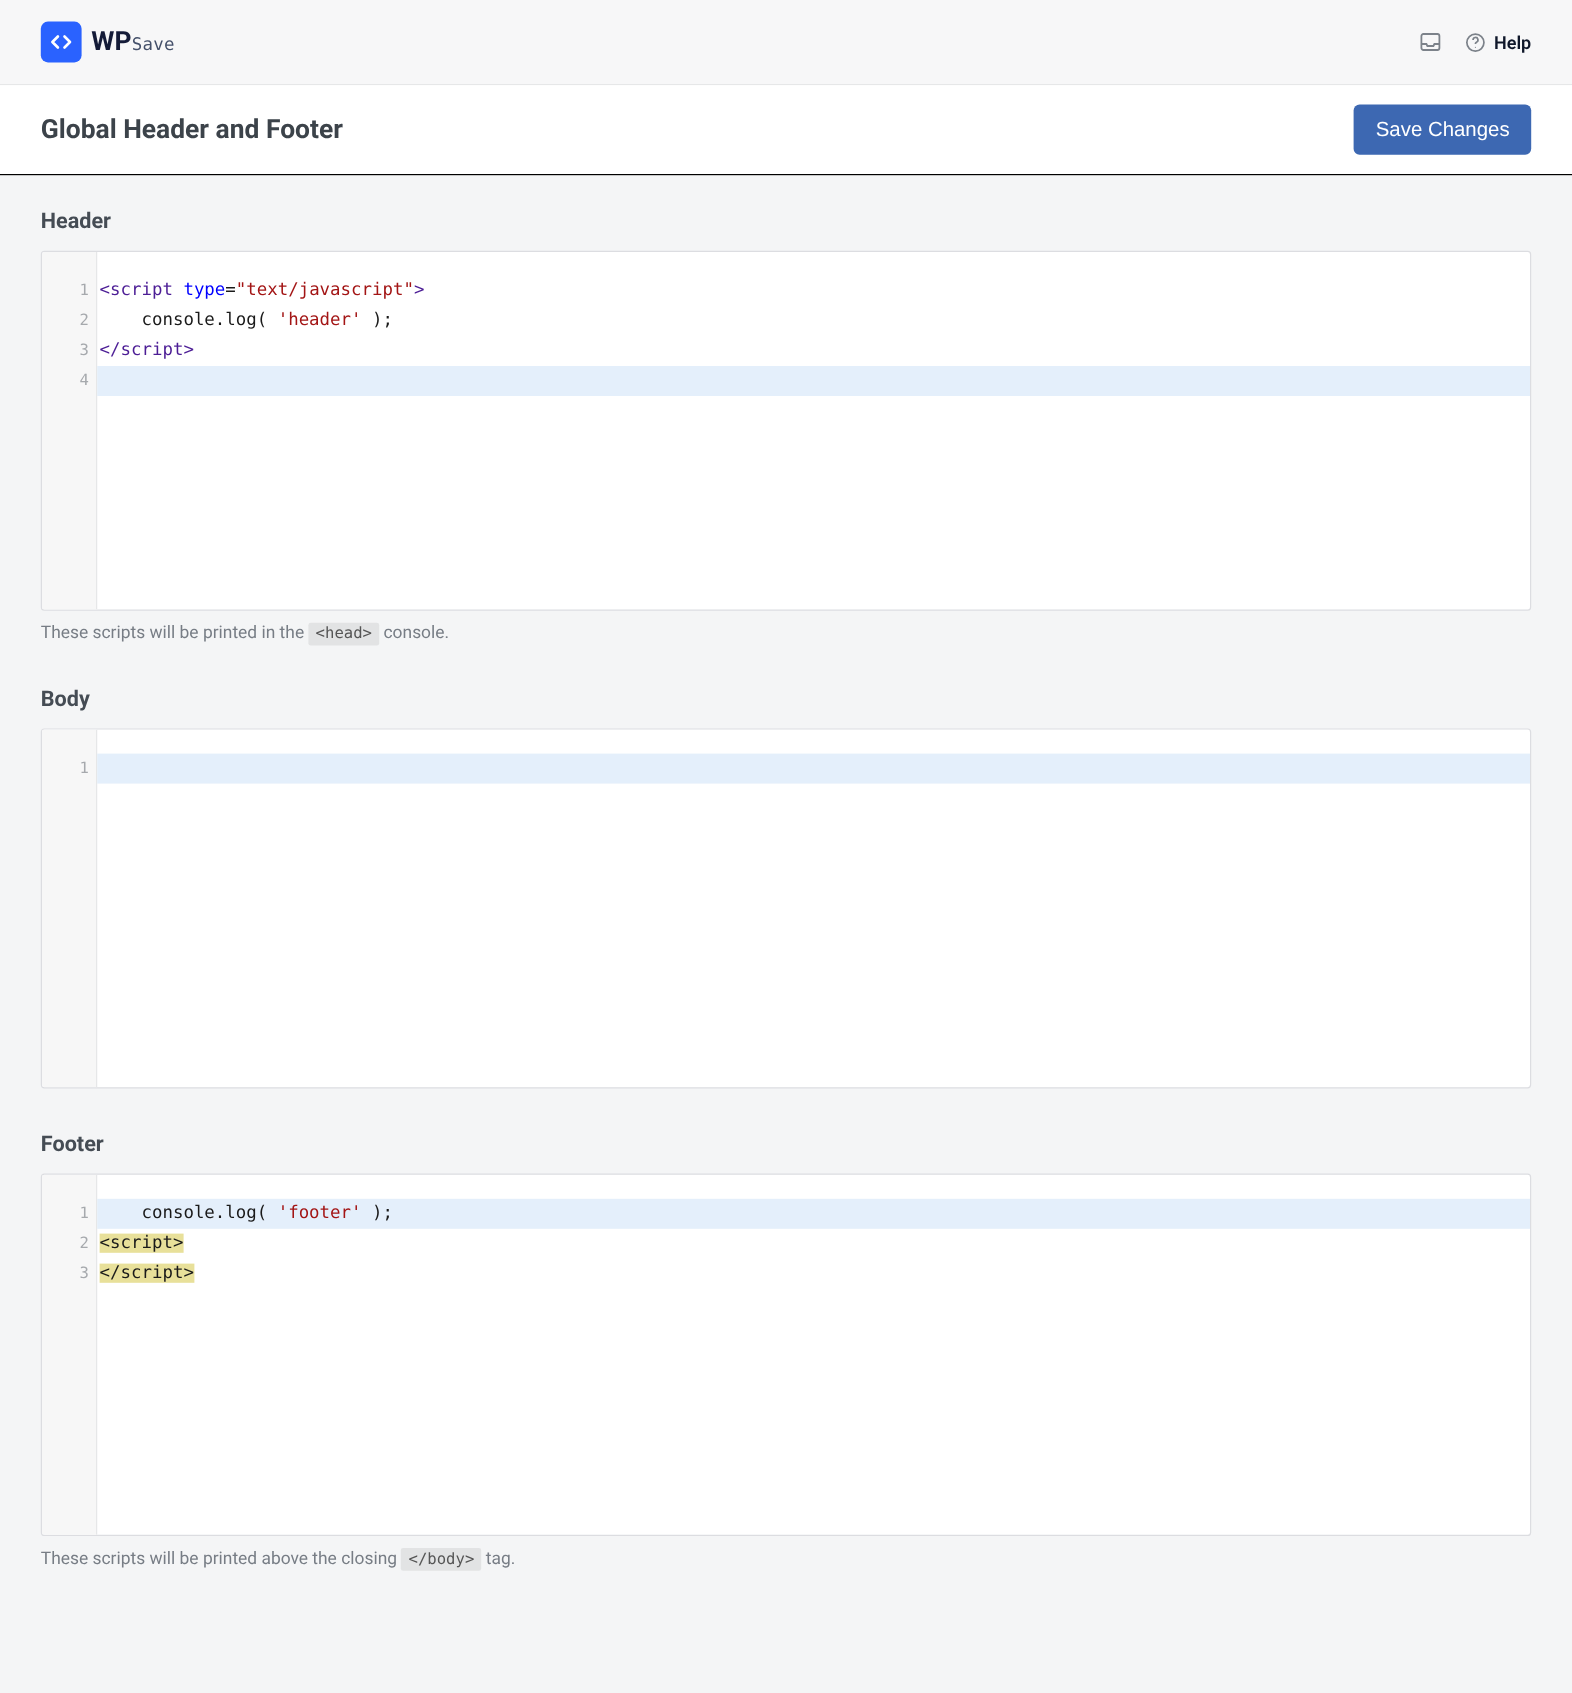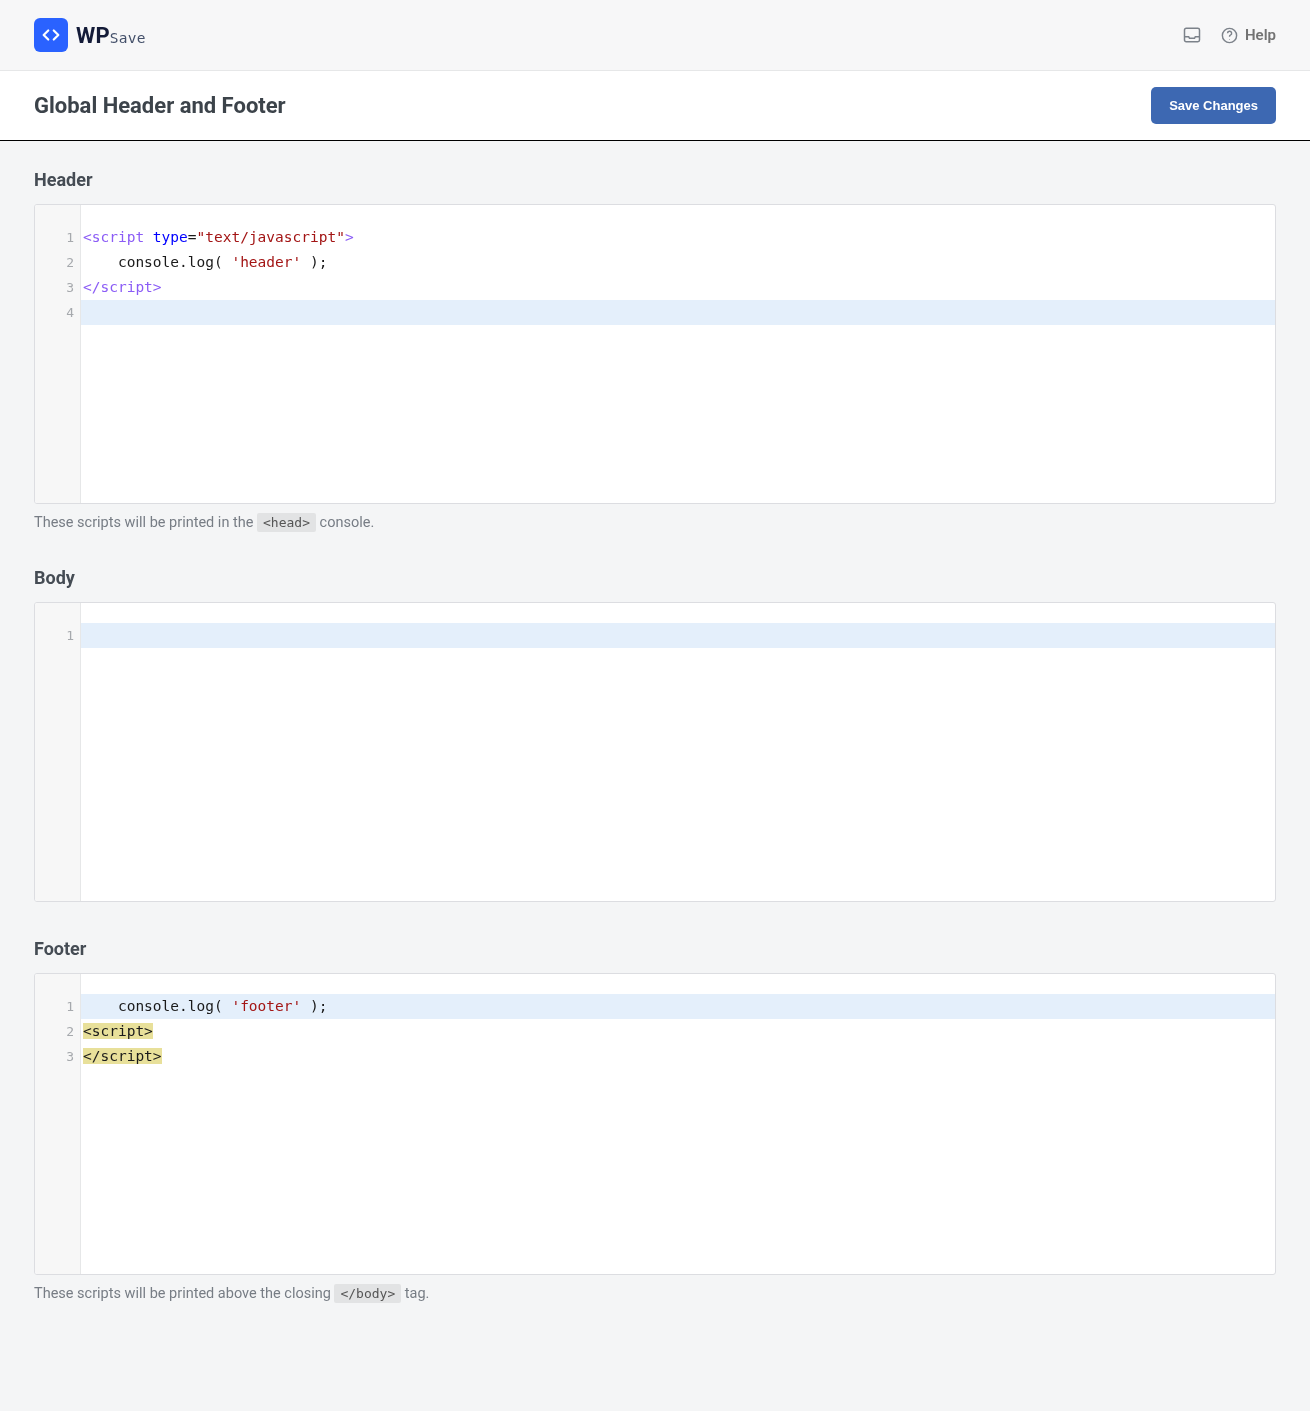--- a/index.html
+++ b/index.html
@@ -20,33 +20,33 @@
   .logo { display: flex; align-items: center; gap: 8px; }
   .logo-mark {
     width: 34px; height: 34px; background: #2a62ff; border-radius: 6px;
     display: flex; align-items: center; justify-content: center;
   }
   .logo-mark svg { stroke: #fff; fill: none; stroke-width: 2.4; stroke-linecap: round; stroke-linejoin: round; }
   .logo-text { font-size: 22px; color: #141b38; letter-spacing: .2px; }
   .logo-text .wp { font-weight: 700; }
   .logo-text .code { font-weight: 400; color: #44506a; }
   .top-right { display: flex; align-items: center; gap: 18px; color: #7c828a; }
-  .icon-btn { display: flex; align-items: center; gap: 6px; cursor: pointer; color: #737373; font-weight:600; font-size:15px;}
+  .icon-btn { display: flex; align-items: flex-end; gap: 6px; cursor: pointer; color: #0f172a; font-weight:600; font-size:15px;}
   .icon-btn svg { stroke: #7c828a; fill: none; stroke-width: 1.8; }
 
   .titlebar {
     background: #fff;
     border-bottom: 1px solid #000000;
     display: flex; align-items: center; justify-content: space-between;
     padding: 16px 34px;
   }
   .page-title { font-size: 22px; font-weight: 700; color: #3c434a; }
   .save-btn {
     background: #3d68b2; color: #fff; border: none; border-radius: 5px;
-    padding: 11px 18px; font-size: 13px; font-weight: 700; cursor: pointer;
+    padding: 11px 18px; font-size: 17px; font-weight: 400; cursor: pointer;
   }
 
   .content { padding: 28px 34px 60px; }
   .section { margin-bottom: 36px; }
   .section-title { font-size: 18px; font-weight: 700; color: #454c54; margin-bottom: 14px; }
 
   .editor {
     border: 1px solid #dcdde1; border-radius: 3px; background: #fff;
     display: flex; height: 300px; overflow: hidden; position: relative;
   }
@@ -60,21 +60,21 @@
   .code {
     flex: 1; padding-top: 20px;
     font-family: ui-monospace, SFMono-Regular, Menlo, Consolas, monospace;
     font-size: 14.5px; color: #1a1a1a; position: relative;
   }
   .code-line { line-height: 25px; height: 25px; padding: 0 2px; white-space: pre; position: relative; z-index: 1;}
   .code-hl {
     position: absolute; left: 0; right: 0; height: 25px;
     background: #e4effb; z-index: 0;
   }
-  .tok-tag   { color: #8b5cf6; }
+  .tok-tag   { color: #4c1d95; }
   .tok-attr  { color: #0000ff; }
   .tok-str   { color: #a31515; }
   .tok-unmatched { background: #e8e09a; }
 
   .hint { color: #777d85; font-size: 14.5px; margin-top: 10px; }
   .hint code {
     background: #e2e3e4; padding: 2px 6px; border-radius: 2px;
     font-family: ui-monospace, SFMono-Regular, Menlo, Consolas, monospace;
     font-size: 13px; color: #555;
   }

